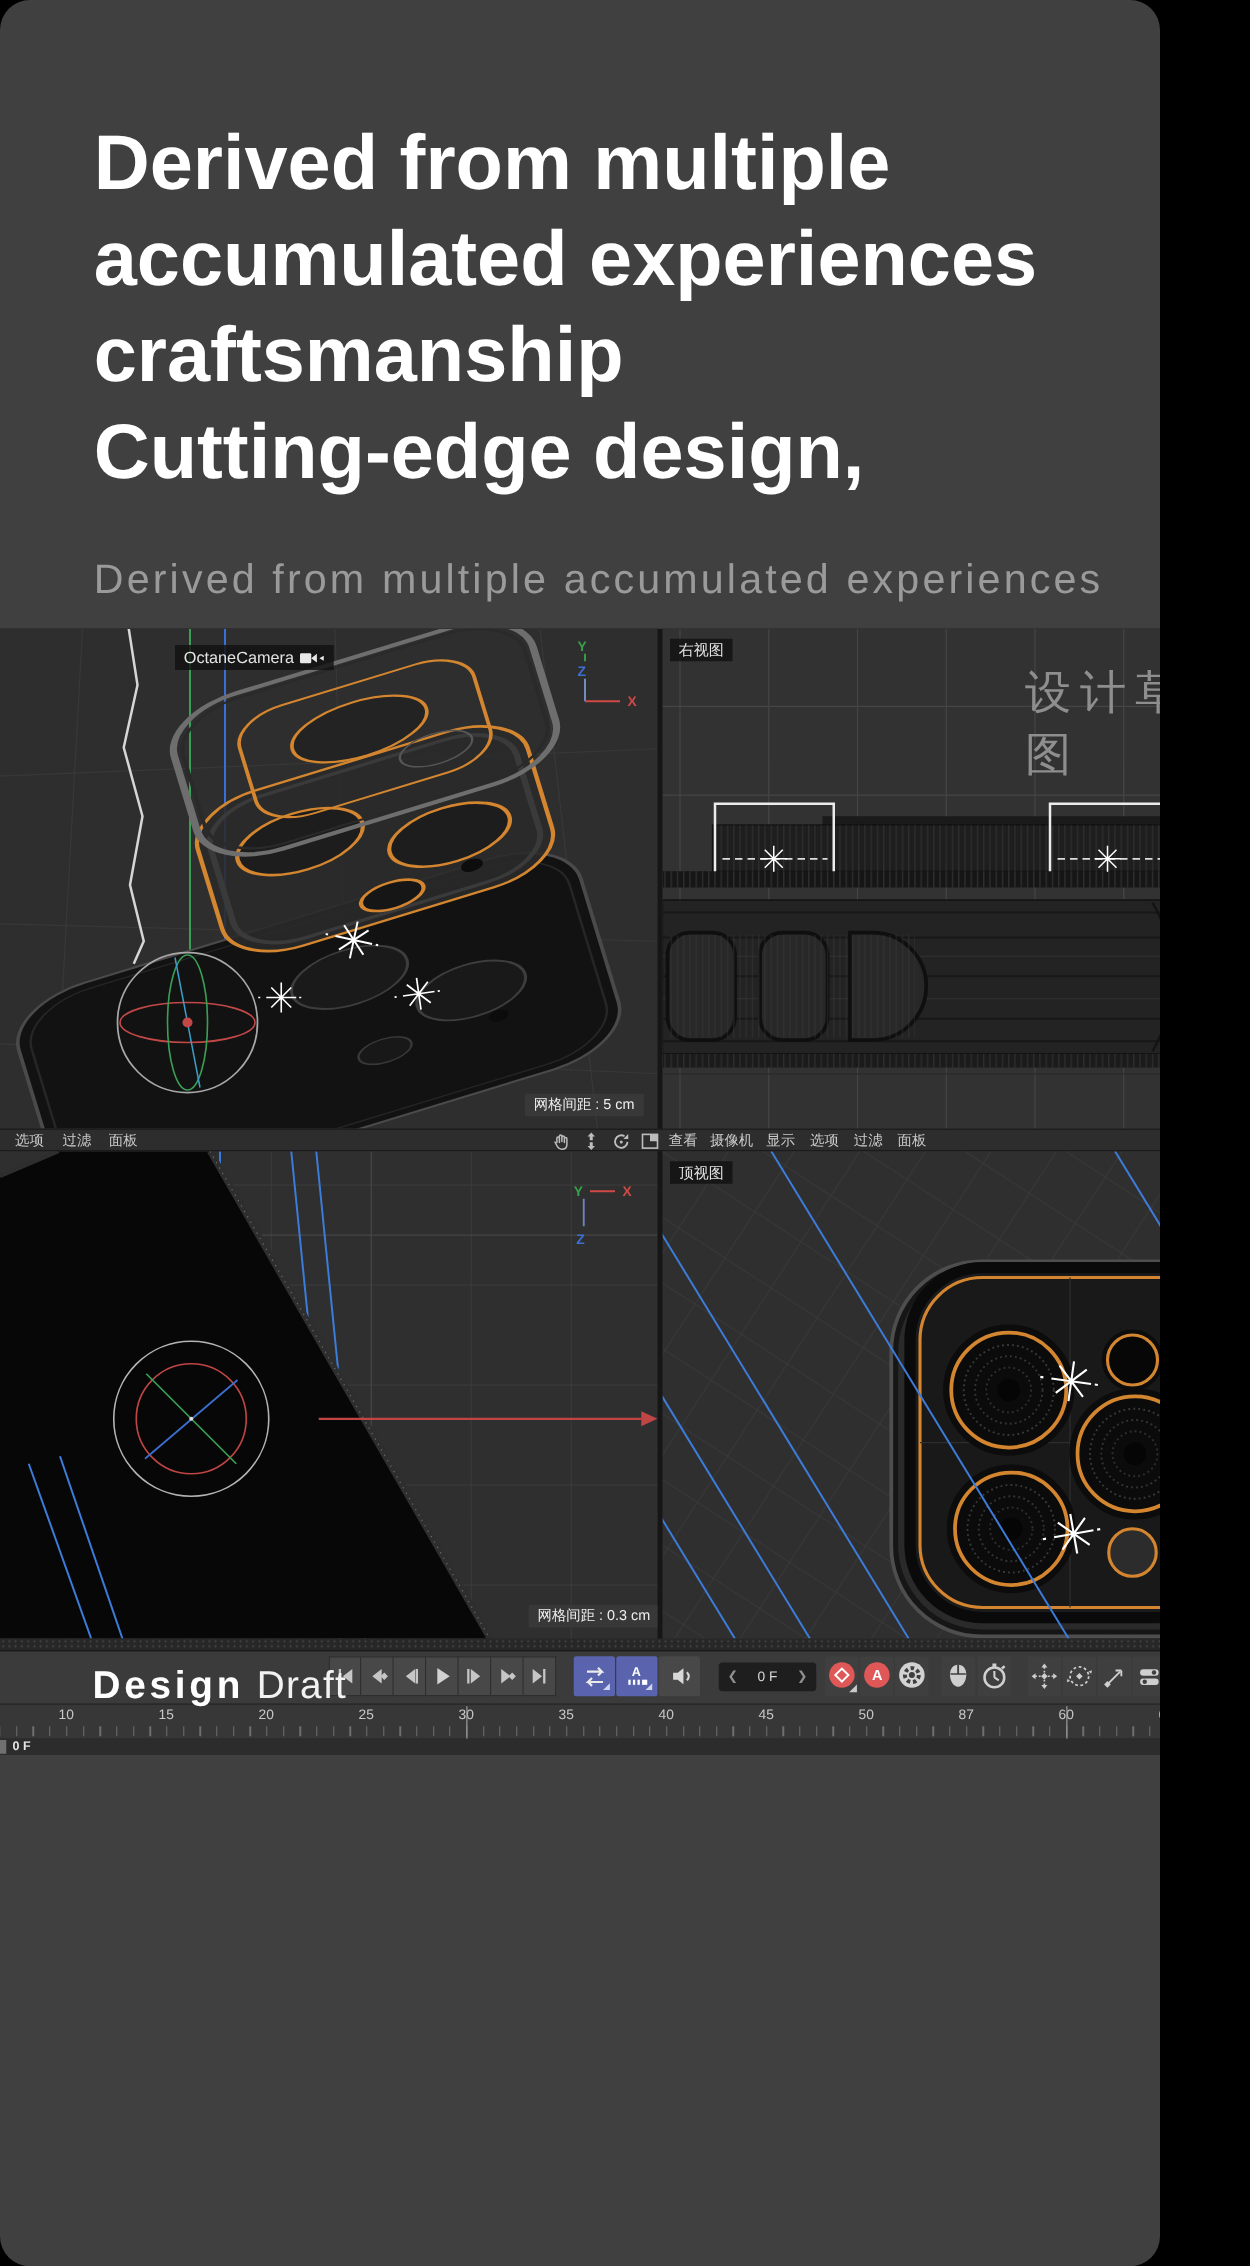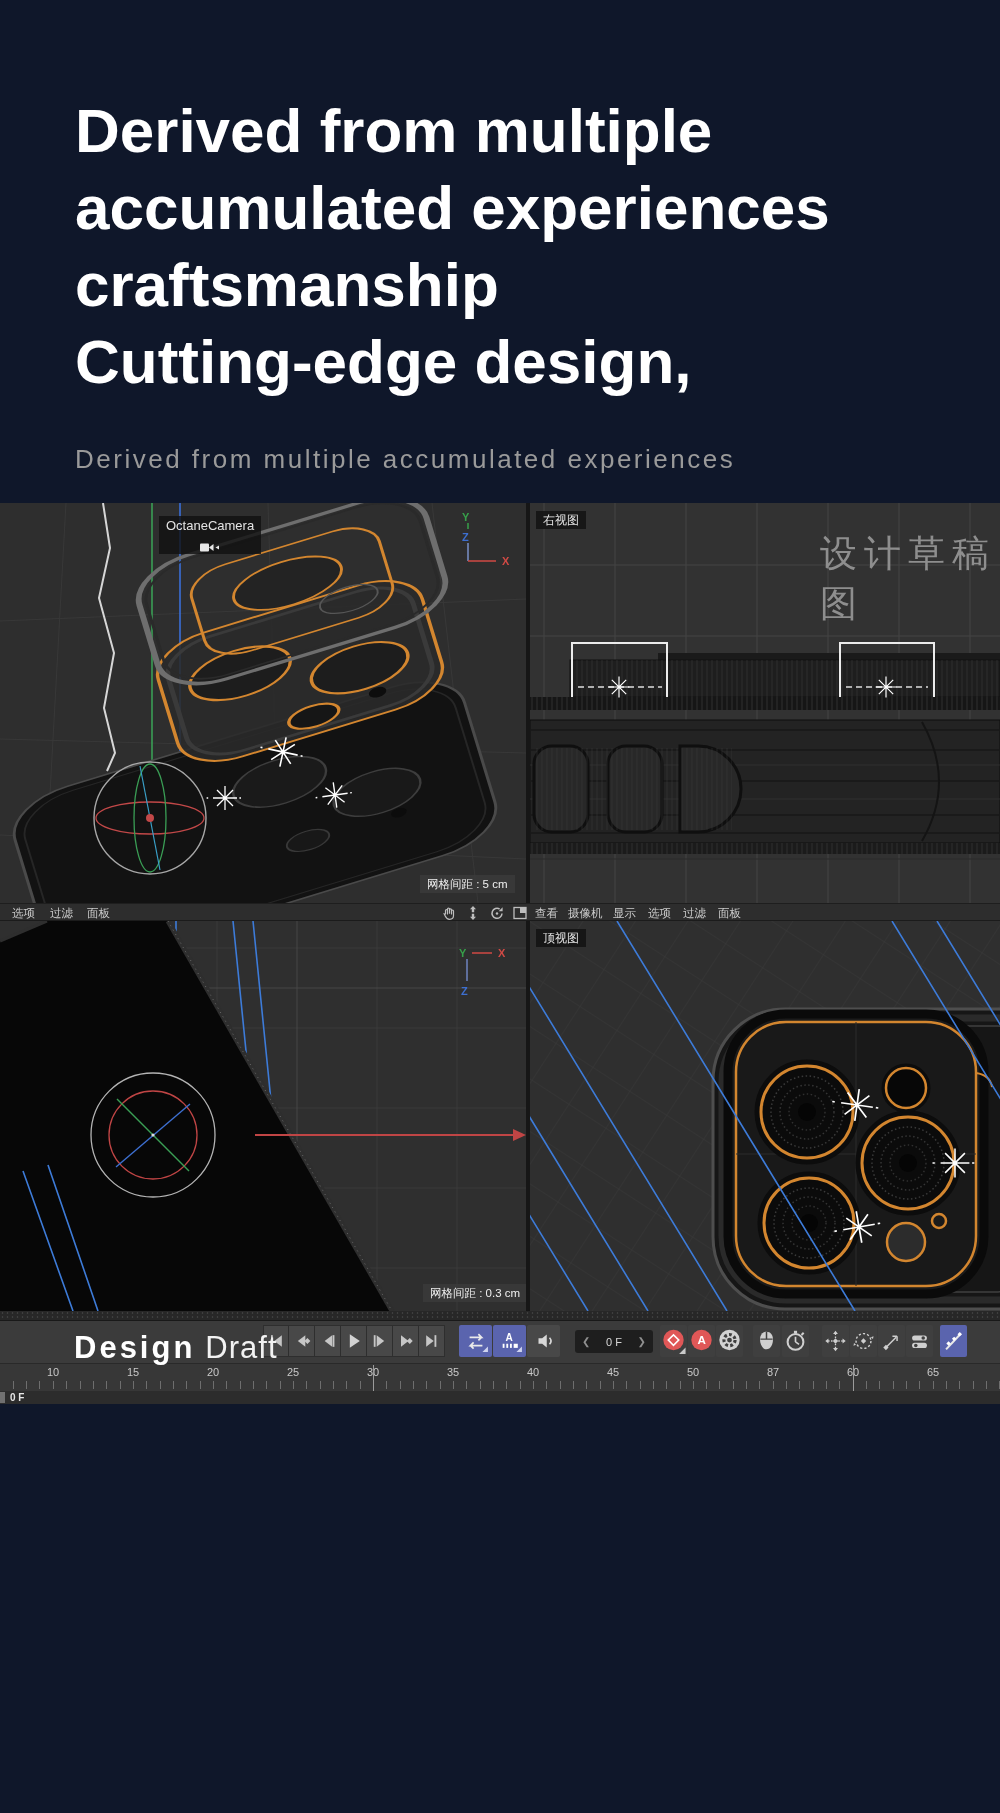--- a/index.html
+++ b/index.html
@@ -1,21 +1,21 @@
 <!DOCTYPE html>
 <html><head>
 <meta charset="utf-8">
 <style>
   html,body{margin:0;padding:0;background:#000;}
-  .page{position:relative;width:1000px;height:1813px;background:#0f172a;overflow:hidden;
-        font-family:"Liberation Sans","DejaVu Sans",sans-serif;}
+  .page{position:relative;width:928px;height:1813px;background:#404040;overflow:hidden;
+        font-family:"Liberation Sans","DejaVu Sans",sans-serif;border-radius:24px;}
   
   .hero-title{position:absolute;left:75px;top:92px;color:#fff;font-weight:700;
               font-size:62px;line-height:77px;letter-spacing:0;}
-  .hero-sub{position:absolute;left:75px;top:444px;color:#9a9a9a;font-size:26px;
+  .hero-sub{position:absolute;left:75px;top:444px;color:#9a9a9a;font-size:33px;
             font-weight:400;letter-spacing:2.5px;}
   
   .editor{position:absolute;left:0;top:503px;width:1000px;height:901px;background:#161616;}
   .vp{position:absolute;overflow:hidden;}
   .vp-persp{left:0;top:0;width:526px;height:400px;background:#2e2e2e;}
   .vp-right{left:530px;top:0;width:470px;height:400px;background:#323232;}
   .vp-bl{left:0;top:418px;width:526px;height:390px;background:#2f2f2f;}
   .vp-br{left:530px;top:418px;width:470px;height:390px;background:#2f2f2f;}
   .vp svg.scene{position:absolute;left:0;top:0;}
   .chip{position:absolute;background:rgba(16,16,16,.8);color:#e4e4e4;font-size:12px;
@@ -139,21 +139,21 @@
 
         <g font-size="11" font-weight="700">
           <text x="462" y="18" fill="#37a04a">Y</text>
           <path d="M468 20v6" stroke="#37a04a" stroke-width="1.5"></path>
           <text x="462" y="38" fill="#3d6fd0">Z</text>
           <path d="M468 40v18" stroke="#7a90c8" stroke-width="1.5"></path>
           <path d="M468 58h28" stroke="#d04a45" stroke-width="1.5"></path>
           <text x="502" y="62" fill="#d04a45">X</text>
         </g>
       </svg>
-      <div class="chip cam-chip" style="left:159px;top:13px;flex-direction:column;">
+      <div class="chip cam-chip" style="left:140px;top:13px;">
         <span>OctaneCamera</span>
         <svg width="20" height="13" viewBox="0 0 20 13">
           <g fill="#e8e8e8">
               <rect x="0" y="2.5" width="9" height="8" rx="1"></rect>
               <path d="M9 6.5l4.5-3.5v7z"></path>
               <path d="M19 4.5v4l-3.5-2z"></path>
             </g>
         </svg>
       </div>
       <div class="chip glabel" style="left:420px;top:372px;">网格间距 : 5 cm</div>

